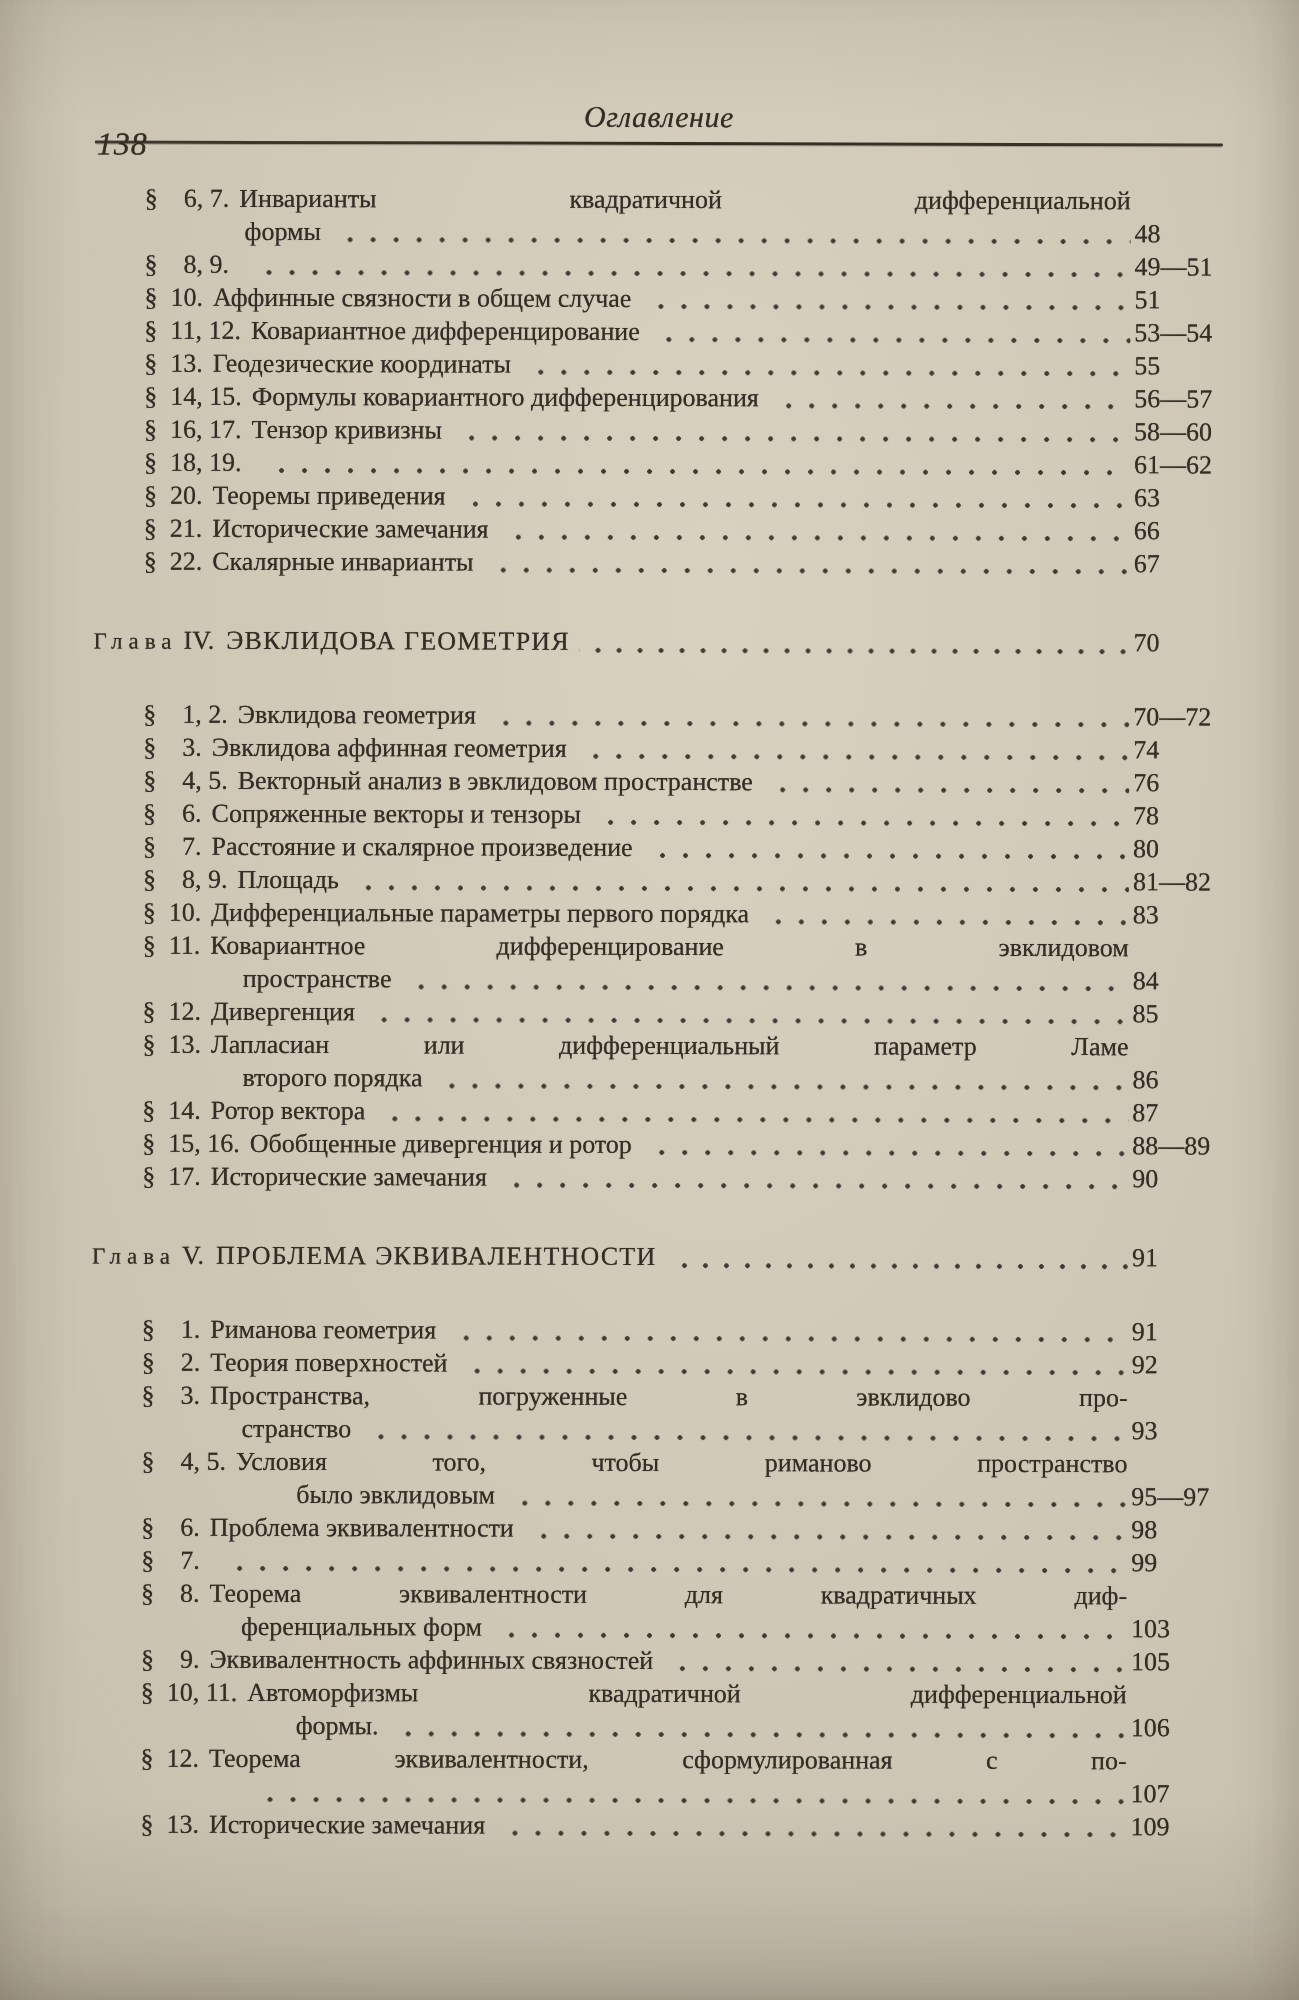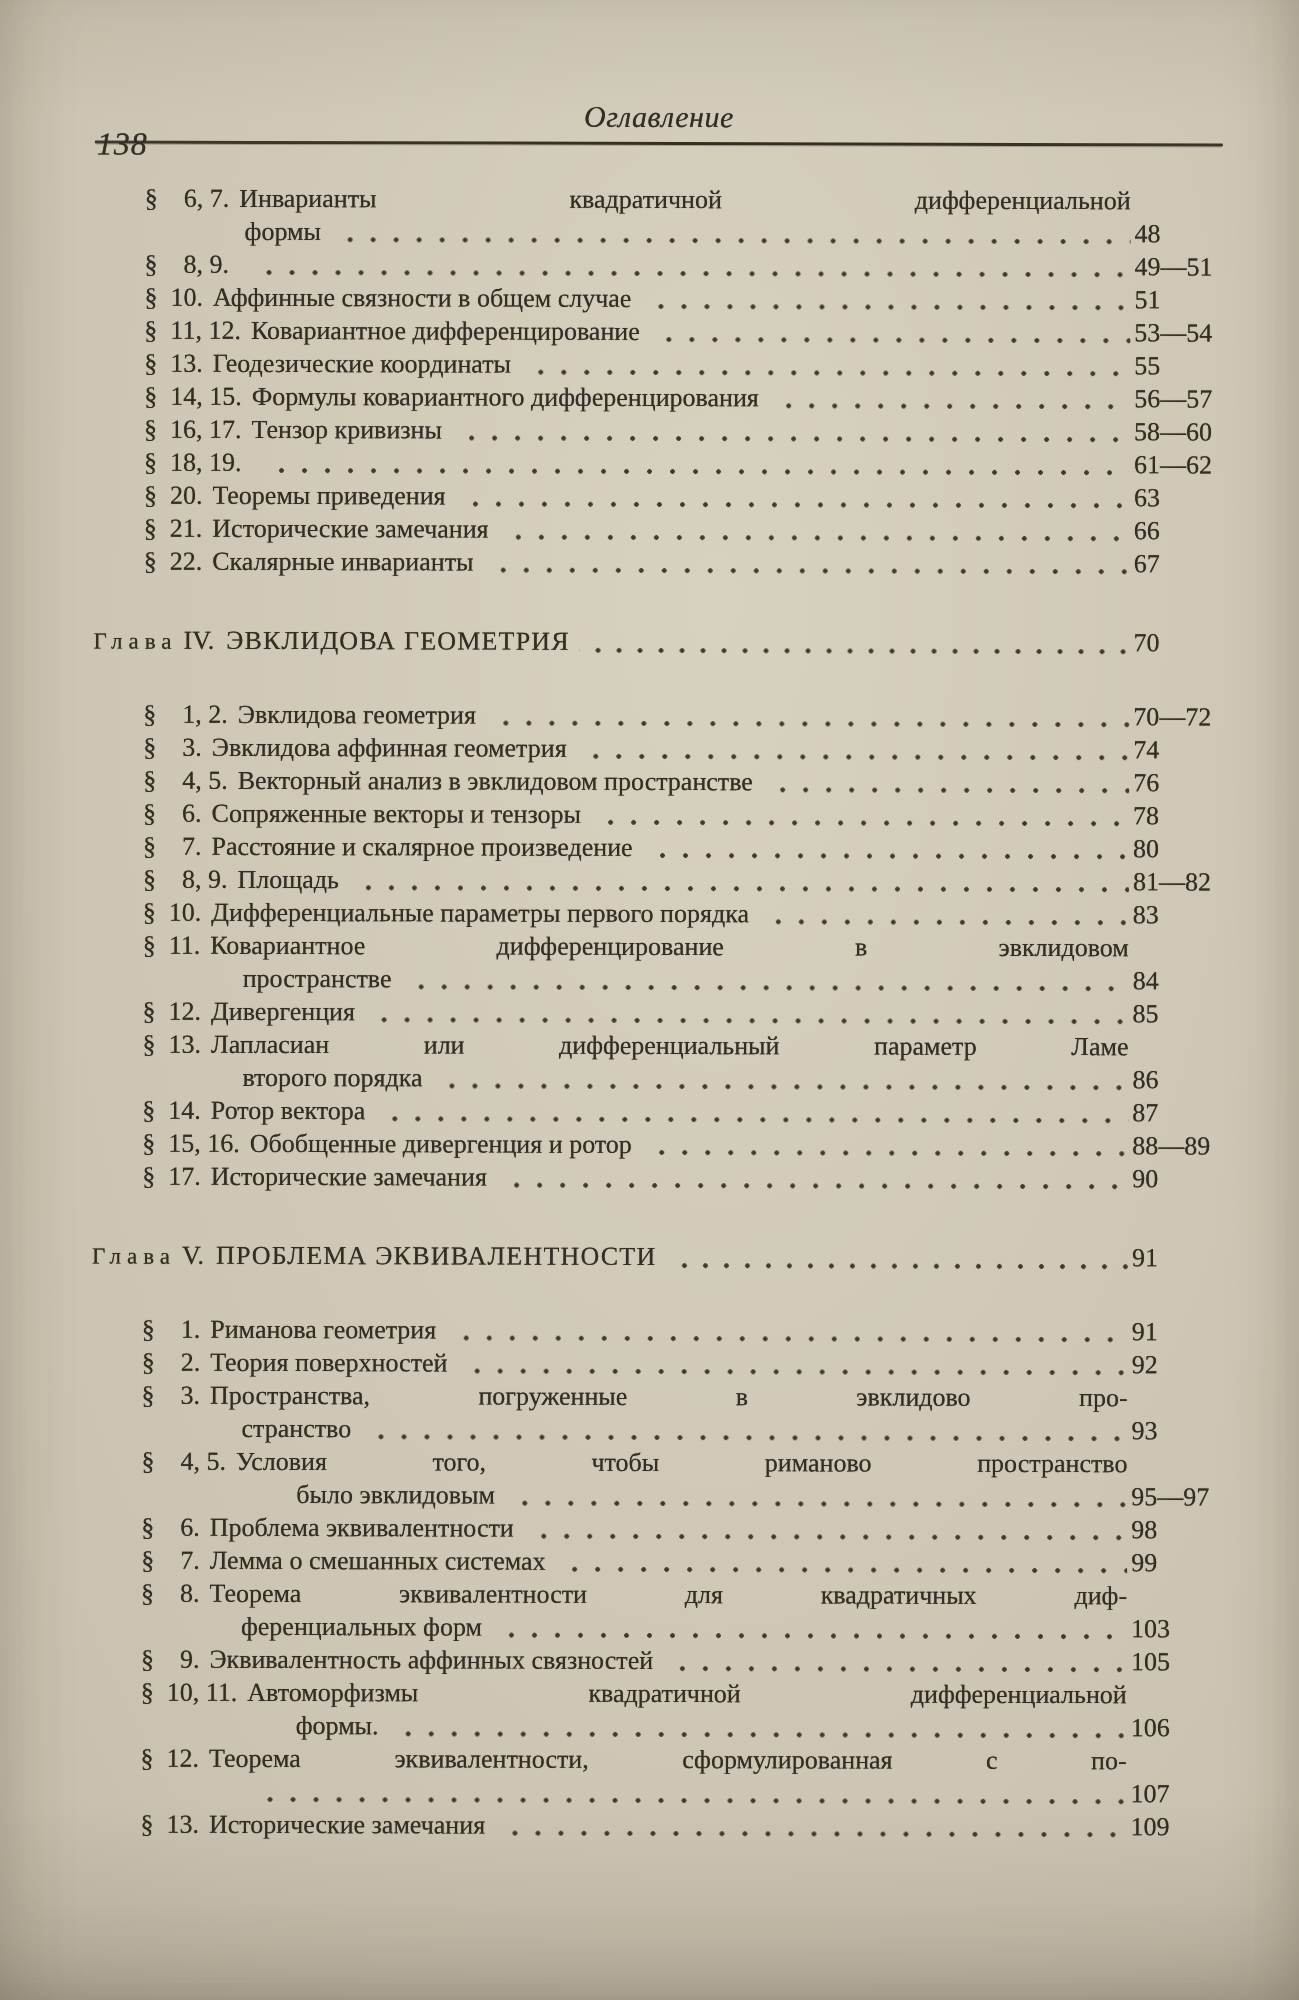--- a/index.html
+++ b/index.html
@@ -304,21 +304,20 @@
       <div class="row entry">
         <span class="para">§</span>
         <span class="sect">  6.</span>
         <span class="title">Проблема эквивалентности</span>
         <span class="leader"></span>
         <span class="pg">98</span>
       </div>
       <div class="row entry">
         <span class="para">§</span>
         <span class="sect">  7.</span>
-        <span class="title">Лемма о смешанных системах</span>
         <span class="leader"></span>
         <span class="pg">99</span>
       </div>
       <div class="row entry spread">
         <span class="para">§</span>
         <span class="sect">  8.</span>
         <span class="title">Теорема эквивалентности для квадратичных диф-</span>
       </div>
       <div class="row cont1">
         <span class="title">ференциальных форм</span>

